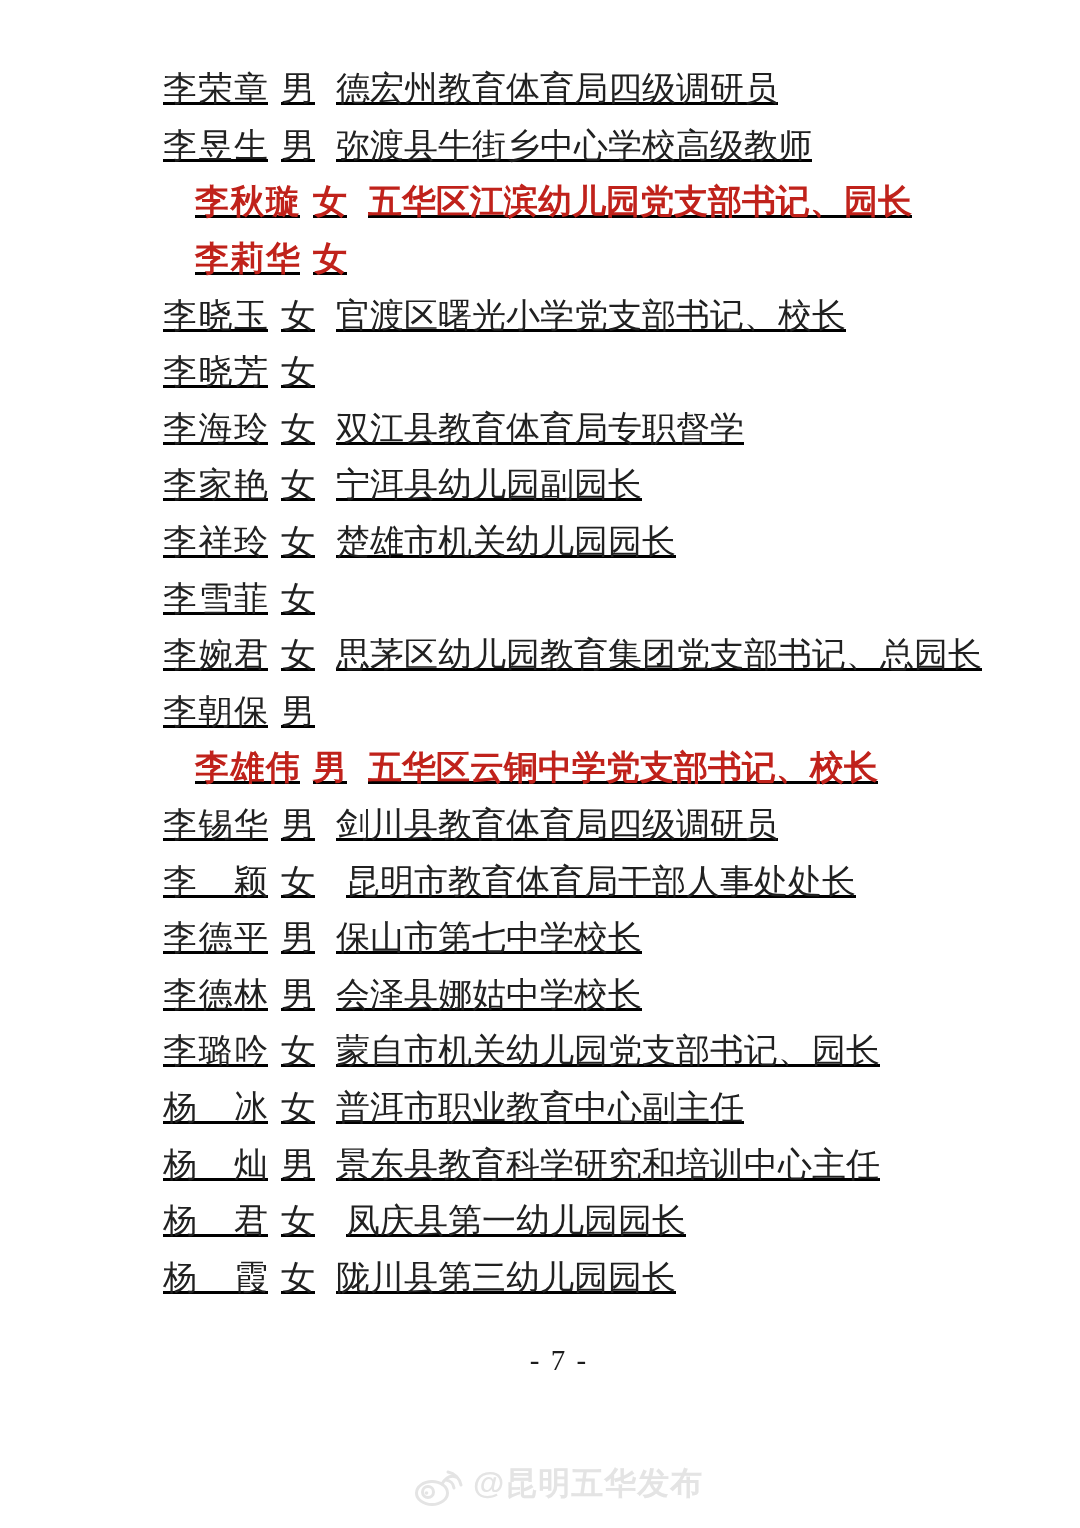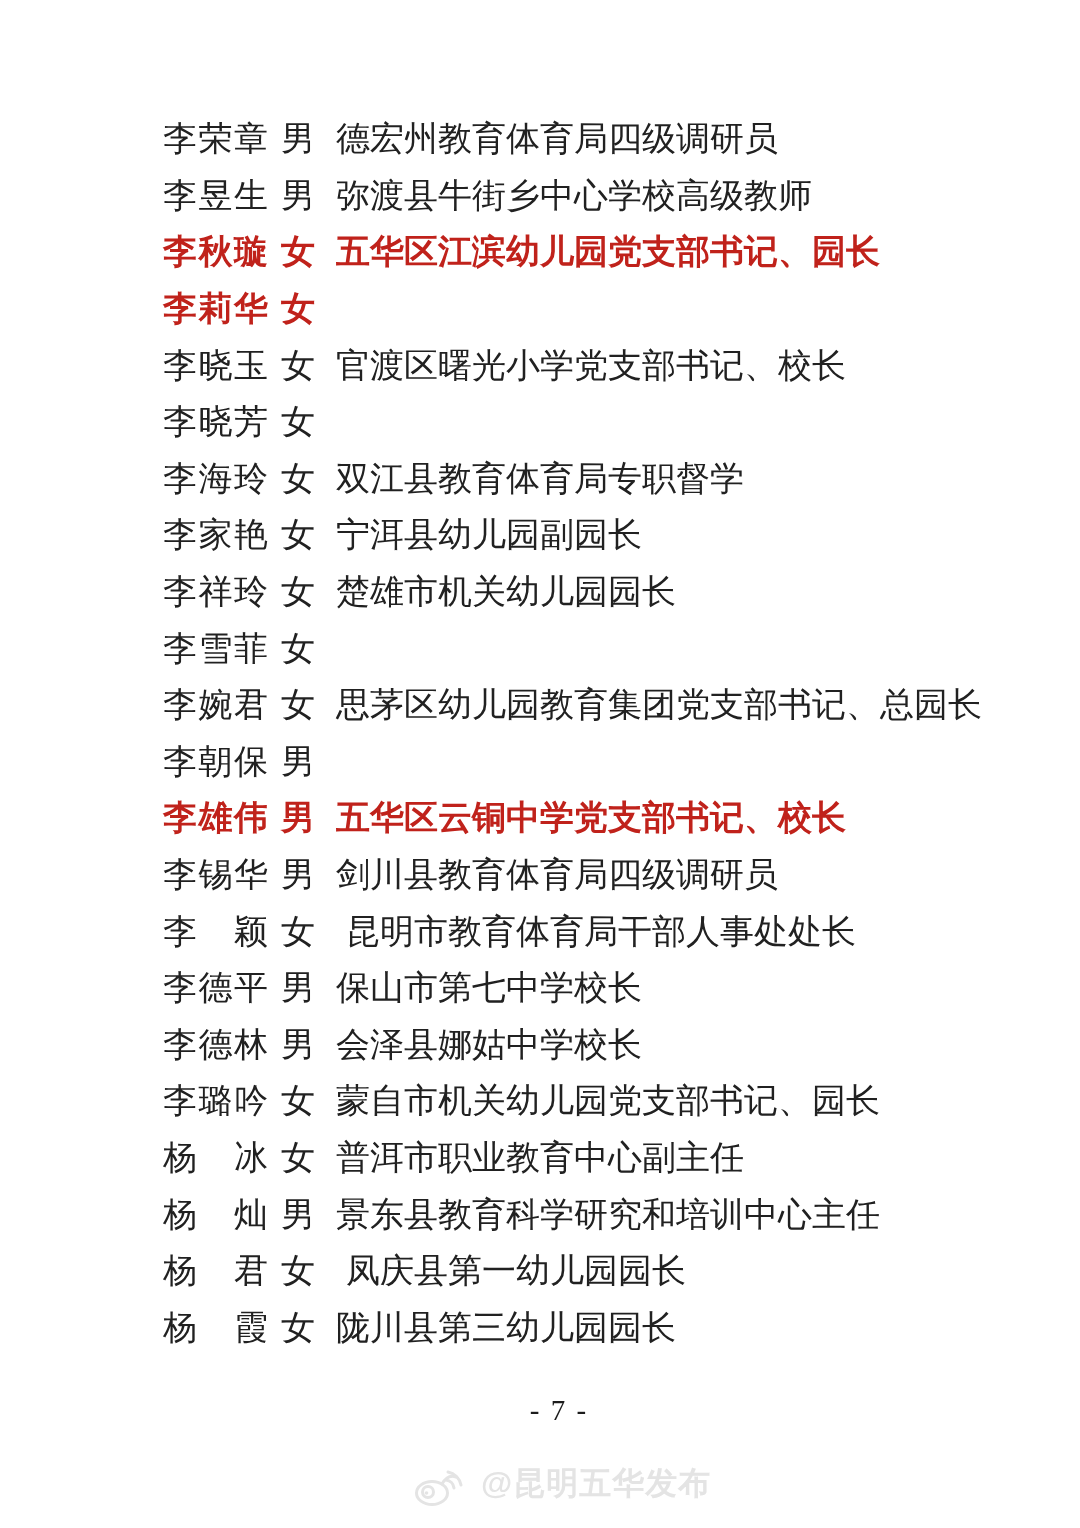--- a/index.html
+++ b/index.html
@@ -11,34 +11,36 @@
   *{box-sizing:border-box;}
   html,body{margin:0;padding:0;}
   body{
     width:1080px;height:1528px;
     background:var(--bg-color);
     position:relative;
     font-family:"Liberation Sans", sans-serif;
     overflow:hidden;
   }
   .roster{
-    padding-top:111px;
+    padding-top:61px;
     padding-left:163px;
+    text-decoration:underline;
   }
   .row{
     height:56.6px;
     display:flex;
     align-items:center;
     font-size:34px;
     color:var(--text-color);
     white-space:nowrap;
   }
   .row.highlight{
     color:var(--highlight-color);
     font-weight:700;
+    margin-left:32px;
   }
   .name{
     display:inline-block;
     width:105px;
     text-align:justify;
     text-align-last:justify;
   }
   .gender{
     display:inline-block;
     width:36px;
@@ -59,21 +61,21 @@
     letter-spacing:2px;
     color:#1c1c1c;
     transform:translateX(19px);
   }
   .watermark{
     position:absolute;
     left:413px;
     top:1460px;
     display:flex;
     align-items:center;
-    gap:16px;
+    gap:8px;
     color:var(--watermark-color);
   }
   .watermark-text{
     font-size:32px;
     font-weight:700;
     letter-spacing:1px;
   }
   .weibo-icon svg{display:block;}
 </style>
 </head>

